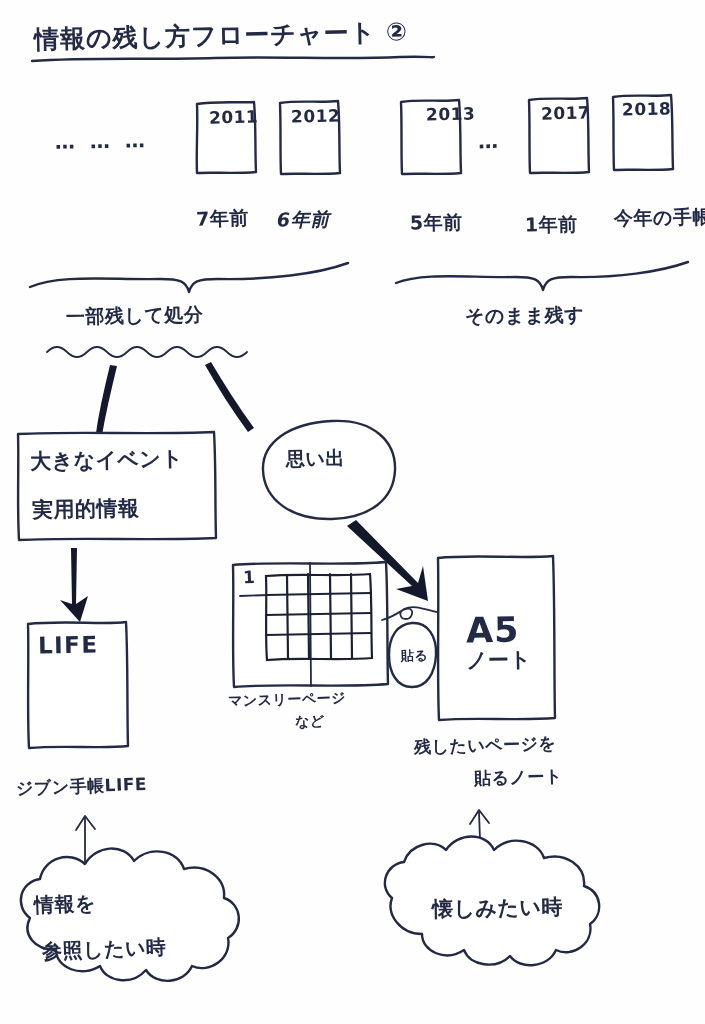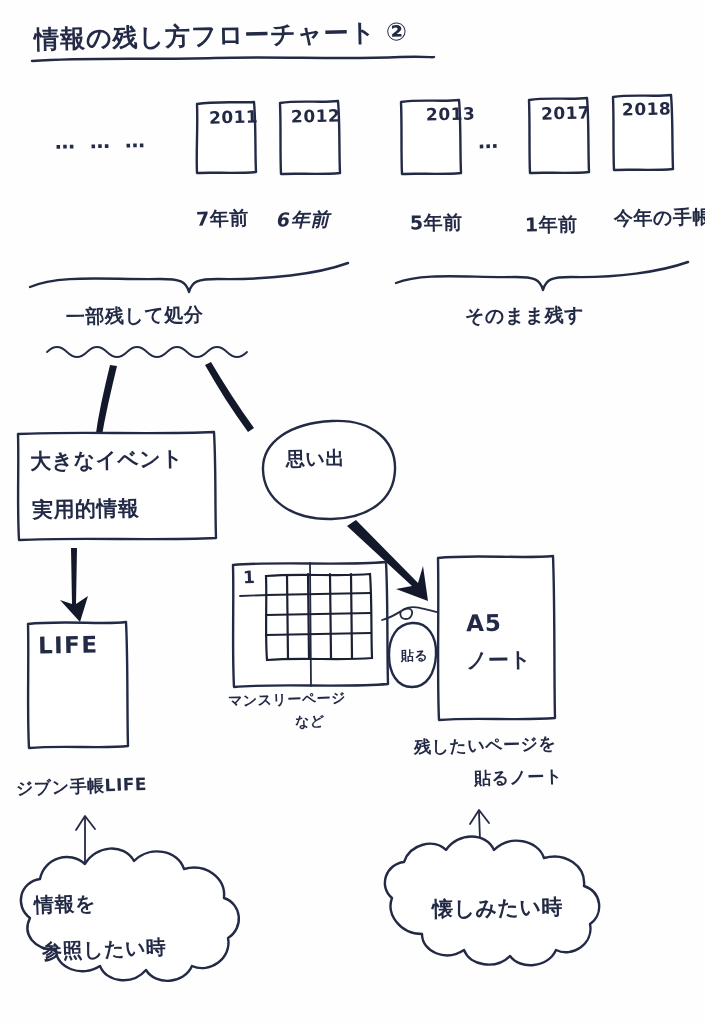--- a/index.html
+++ b/index.html
@@ -224,21 +224,21 @@
 
   <div class="ink" style="left:38px; top:632px; font-size:23px; letter-spacing:1.5px; transform:rotate(-1deg);">LIFE</div>
   <div class="ink caption" style="left:16px; top:777px; transform:rotate(-2deg);">ジブン手帳LIFE</div>
 
   <div class="ink" style="left:243px; top:568px; font-size:17px; transform:rotate(-2deg);">1</div>
   <div class="ink smalltext" style="left:228px; top:691px; transform:rotate(-1.5deg);">マンスリーページ</div>
   <div class="ink smalltext" style="left:295px; top:713px; transform:rotate(-1.5deg);">など</div>
 
   <div class="ink" style="left:401px; top:649px; font-size:13px; transform:rotate(-1deg);">貼る</div>
 
-  <div class="ink" style="left:466px; top:610px; font-size:23px; letter-spacing:1px; transform:rotate(-1deg);text-align:right;">A5</div>
+  <div class="ink" style="left:466px; top:610px; font-size:35px; letter-spacing:1px; transform:rotate(-1deg);text-align:right;">A5</div>
   <div class="ink" style="left:466px; top:648px; font-size:21px; transform:rotate(-1deg);">ノート</div>
   <div class="ink caption" style="left:414px; top:736px; transform:rotate(-1.5deg);">残したいページを</div>
   <div class="ink caption" style="left:474px; top:768px; transform:rotate(-1.5deg);">貼るノート</div>
 
   <div class="ink" style="left:34px; top:893px; font-size:20px; transform:rotate(-2deg);">情報を</div>
   <div class="ink" style="left:42px; top:938px; font-size:20px; transform:rotate(-2deg);">参照したい時</div>
 
   <div class="ink" style="left:432px; top:896px; font-size:21px; transform:rotate(-1deg);">懐しみたい時</div>
 
 </div>

